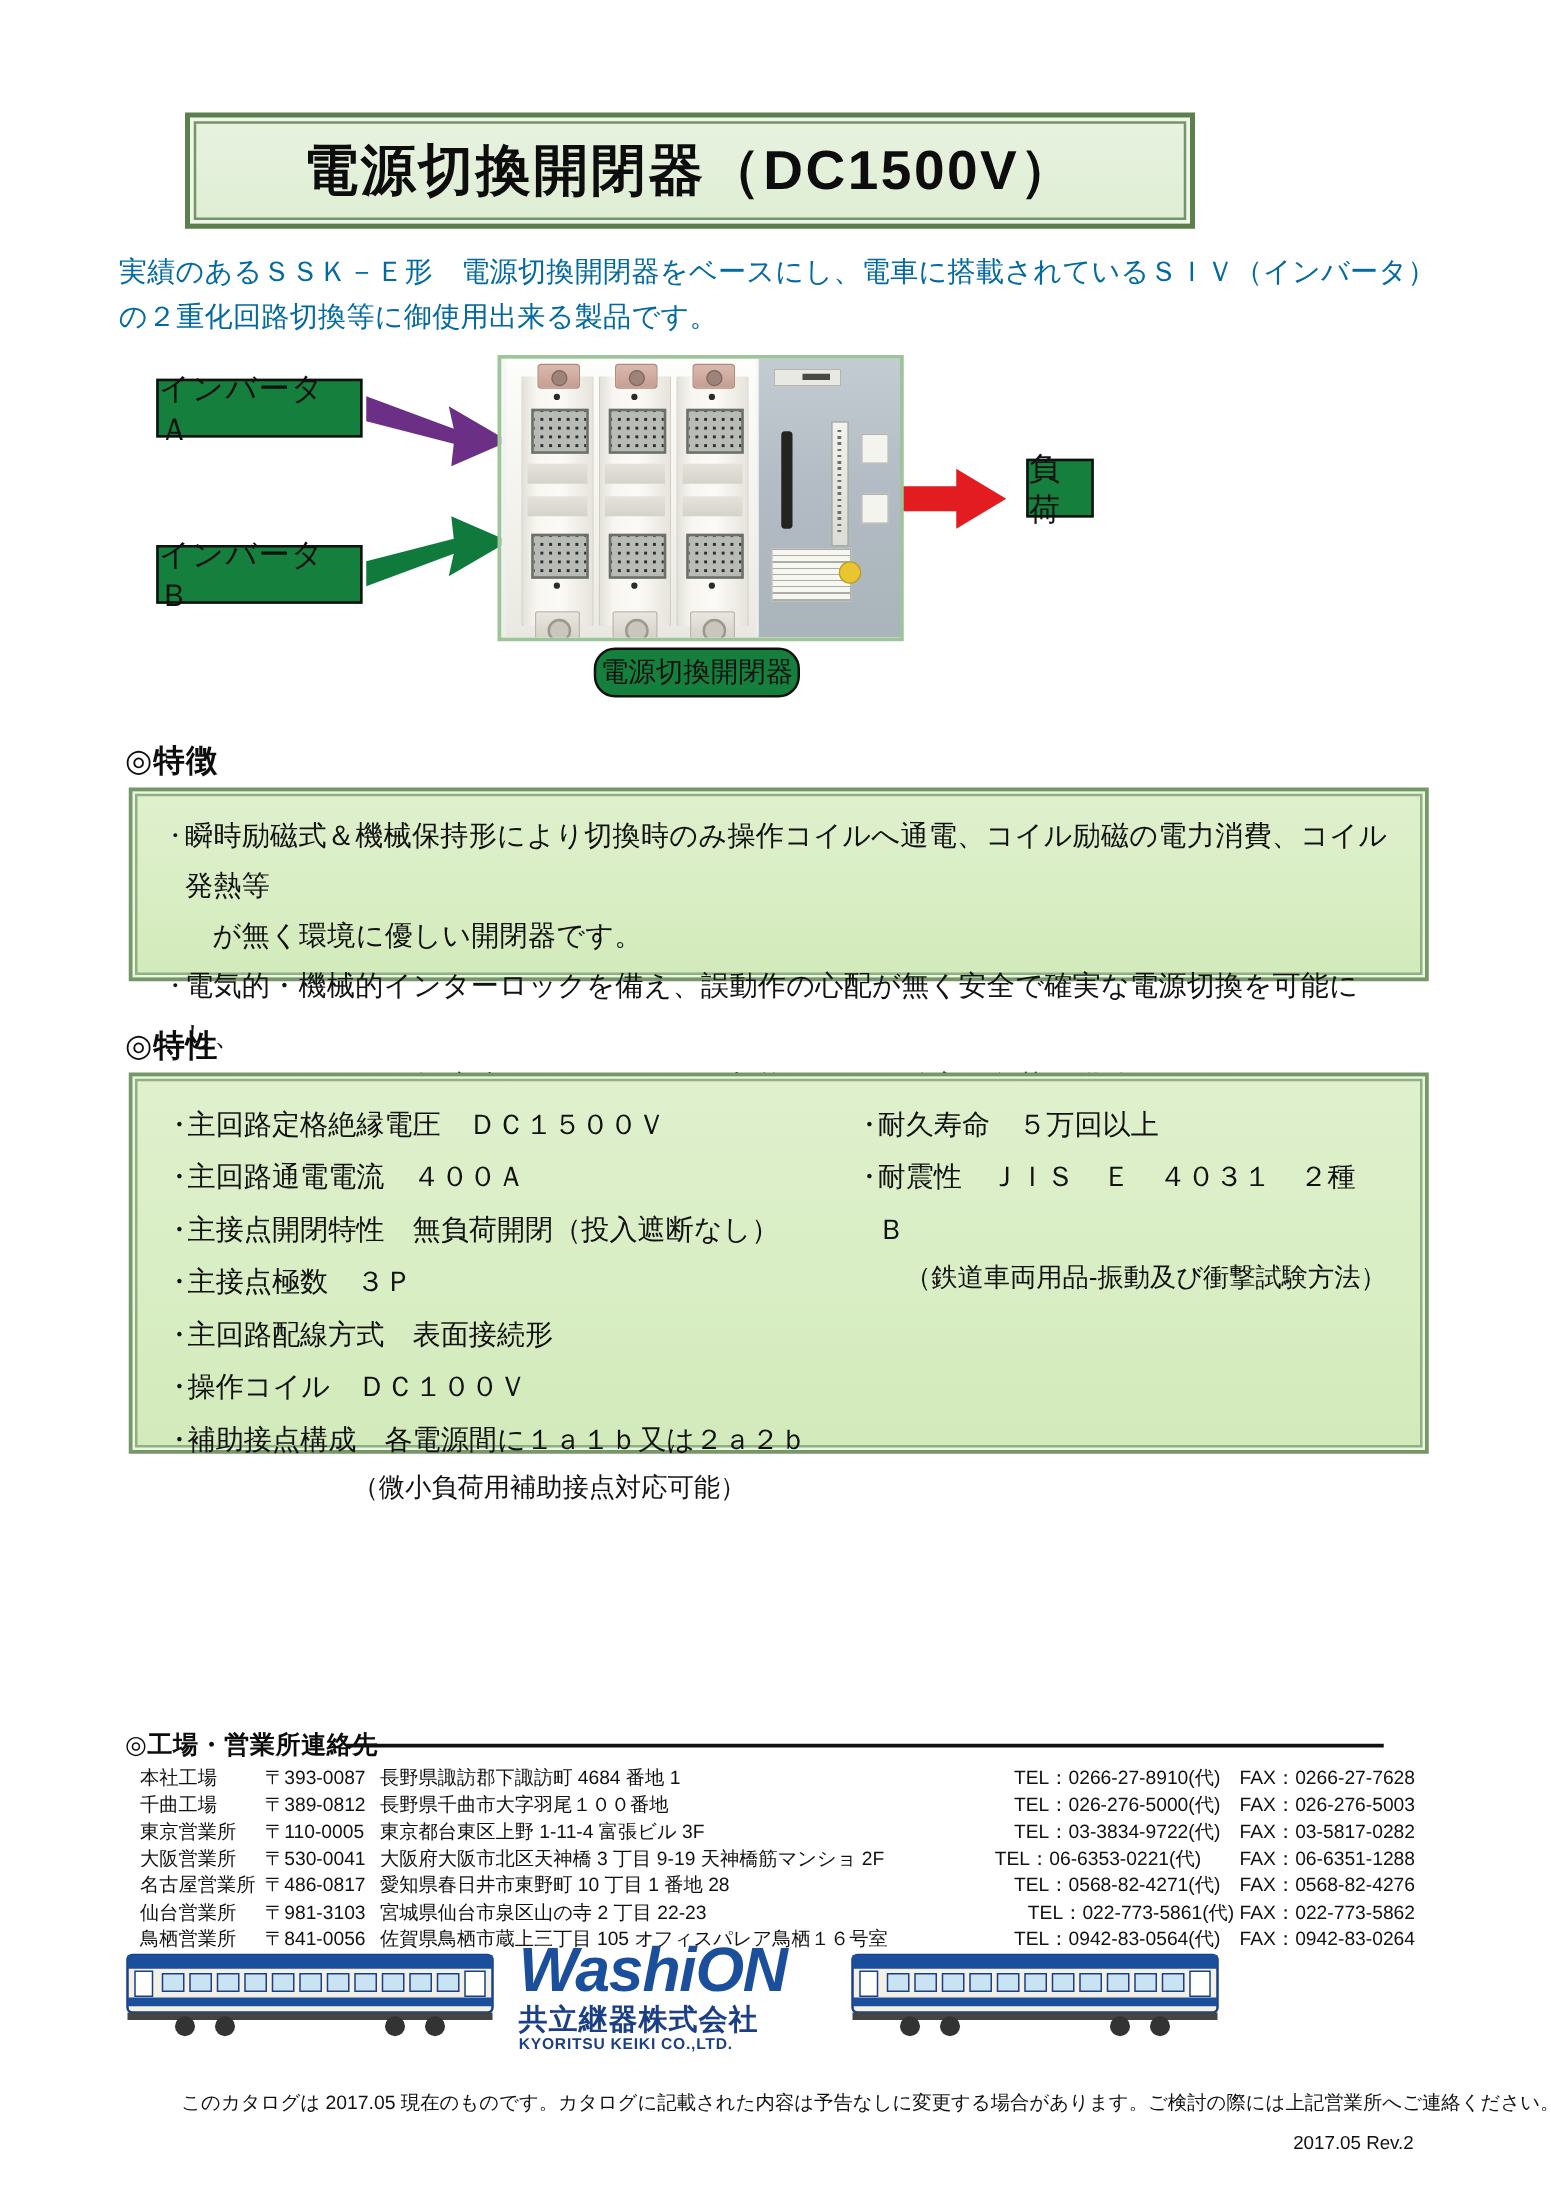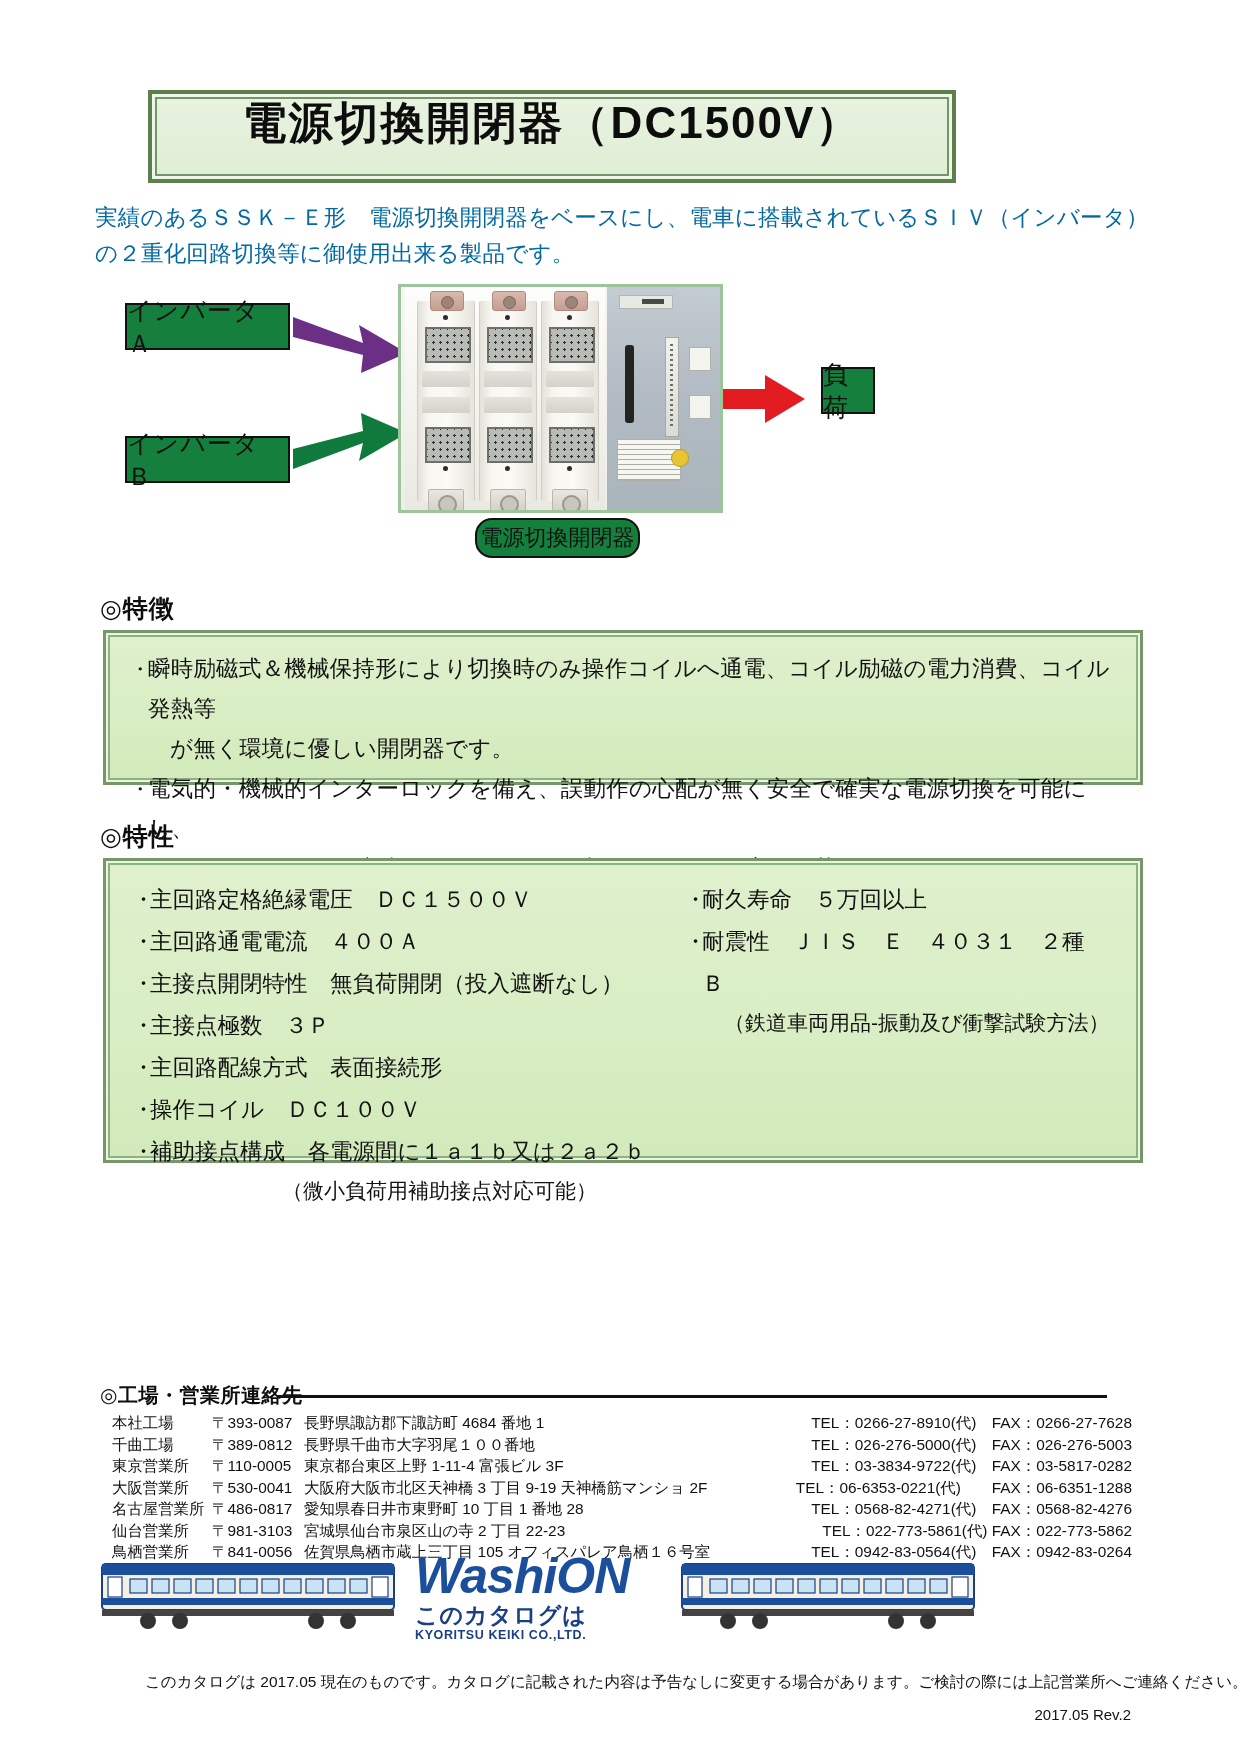--- a/index.html
+++ b/index.html
@@ -12,21 +12,21 @@
     overflow:hidden;
   }
   .page{position:relative;width:1241px;height:1755px;box-sizing:border-box;}
 
   
   .title-banner{
     position:absolute;left:148px;top:90px;width:800px;height:85px;
     background:linear-gradient(180deg,#e8f2e0 0%,#dfeed4 100%);
     border:4px solid #5d7f4e;
     box-shadow:inset 0 0 0 3px #eef6e8, inset 0 0 0 5px #74946a;
-    display:flex;align-items:flex-start;justify-content:center;
+    display:flex;align-items:center;justify-content:center;
   }
   .title-text{
     font-size:44px;letter-spacing:2px;font-weight:600;
     color:#0d0d0d;white-space:nowrap;
   }
 
   
   .intro{
     position:absolute;left:95px;top:200px;width:1080px;
     font-size:22.5px;line-height:36px;letter-spacing:.2px;color:#0369a1;
@@ -451,21 +451,21 @@
       <rect x="272" y="23" width="16" height="20" fill="#fff" stroke="#1b3f86" stroke-width="1.2"></rect>
       <rect x="2" y="56" width="292" height="6" fill="#444"></rect>
       <circle cx="48" cy="67" r="8" fill="#333"></circle>
         <circle cx="80" cy="67" r="8" fill="#333"></circle>
       <circle cx="216" cy="67" r="8" fill="#333"></circle>
         <circle cx="248" cy="67" r="8" fill="#333"></circle>
     </svg>
 
     <div class="brand">
       <div class="brand-word">WashiON</div>
-      <div class="brand-jp">このカタログは</div>
+      <div class="brand-jp">共立継器株式会社</div>
       <div class="brand-en">KYORITSU KEIKI CO.,LTD.</div>
     </div>
 
     <svg class="train" id="train-right" width="300" height="78" viewBox="0 0 300 78">
       <rect x="2" y="10" width="292" height="46" rx="4" fill="#f3f1e6" stroke="#1b3f86" stroke-width="2"></rect>
       <rect x="2" y="10" width="292" height="11" fill="#1b4f9c"></rect>
       <rect x="2" y="44" width="292" height="7" fill="#1b4f9c"></rect>
       <g fill="#c9e3f2" stroke="#1b3f86" stroke-width="1.2">
         <rect x="30" y="25" width="17" height="14"></rect>
           <rect x="52" y="25" width="17" height="14"></rect>

